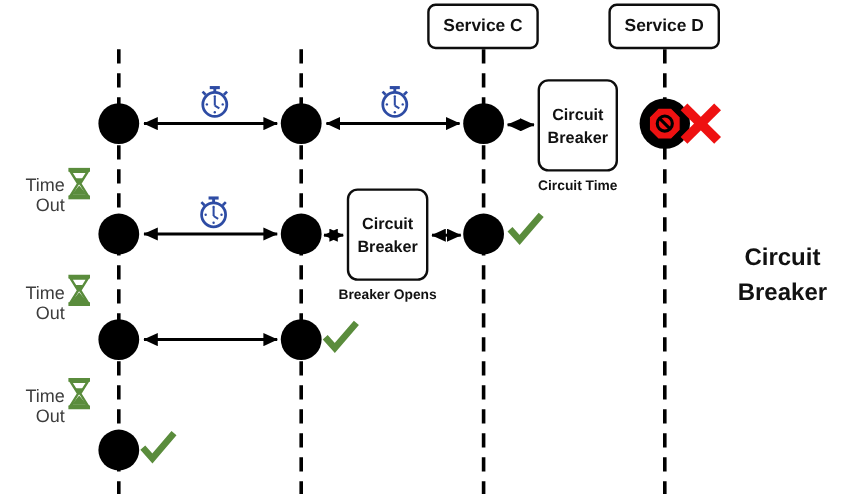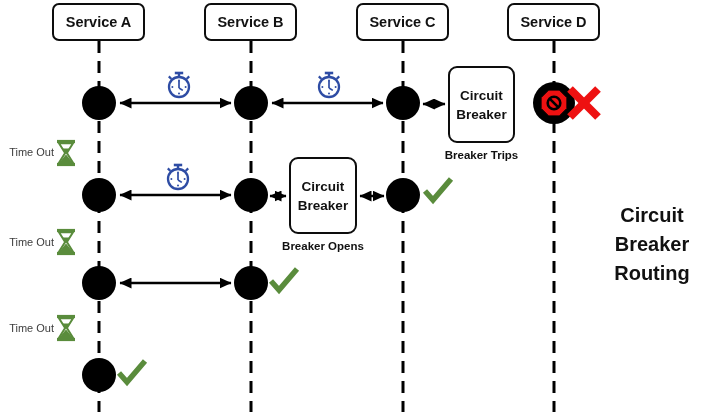--- a/index.html
+++ b/index.html
@@ -18,21 +18,21 @@
   .breaker-box {
     position:absolute; box-sizing:border-box;
     border:2.5px solid #0d0d0d; border-radius:9px; background:#fff;
     display:flex; flex-direction:column; align-items:center; justify-content:center;
     font-weight:bold; font-size:13.5px; line-height:19px; color:#111; text-align:center;
   }
   .caption {
     position:absolute; font-weight:bold; font-size:11.5px; color:#111; text-align:center;
   }
   .timeout-label {
-    position:absolute; font-size:11px; color:#3d3d3d; width:50px; text-align:right;
+    position:absolute; font-size:15px; color:#3d3d3d; width:50px; text-align:right;
   }
   .title {
     position:absolute; left:596px; top:201px; width:112px; text-align:center;
     font-weight:bold; font-size:20px; line-height:29px; color:#111;
   }
   .title div { display:block; }
 
   
   .lifeline { stroke:#000; stroke-width:3; stroke-dasharray:12 8; fill:none; }
   .msg { stroke:#000; stroke-width:2.5; }
@@ -127,48 +127,41 @@
 
     <use href="#hourglass" transform="translate(66,153)"></use>
     <use href="#hourglass" transform="translate(66,242)"></use>
     <use href="#hourglass" transform="translate(66,328)"></use>
 
     <use href="#check" transform="translate(438,191)"></use>
     <use href="#check" transform="translate(284,281)"></use>
     <use href="#check" transform="translate(132,373)"></use>
   </svg>
 
-  <div class="service-box" style="left:52px;top:3px;">
-    <span>Service A</span>
-  </div>
-  <div class="service-box" style="left:204px;top:3px;">
-    <span>Service B</span>
-  </div>
   <div class="service-box" style="left:507px;top:3px;">
     <span>Service D</span>
   </div>
   <div class="service-box" style="left:356px;top:3px;">
     <span>Service C</span>
   </div>
 
   <div class="breaker-box" style="left:448px;top:66px;width:67px;height:77px;">
     <span>Circuit</span>
     <span>Breaker</span>
   </div>
-  <div class="caption" style="left:434px;top:149px;width:95px;">Breaker Trips</div>
+  <div class="caption" style="left:434px;top:149px;width:95px;">Circuit Time</div>
 
   <div class="breaker-box" style="left:289px;top:157px;width:68px;height:77px;">
     <span>Circuit</span>
     <span>Breaker</span>
   </div>
   <div class="caption" style="left:275px;top:240px;width:96px;">Breaker Opens</div>
 
   <div class="timeout-label" style="left:4px;top:146px;">Time Out</div>
   <div class="timeout-label" style="left:4px;top:236px;">Time Out</div>
   <div class="timeout-label" style="left:4px;top:322px;">Time Out</div>
 
   <div class="title">
     <div>Circuit</div>
     <div>Breaker</div>
-    <div>Routing</div>
   </div>
 
 </div>
 
 </body></html>

